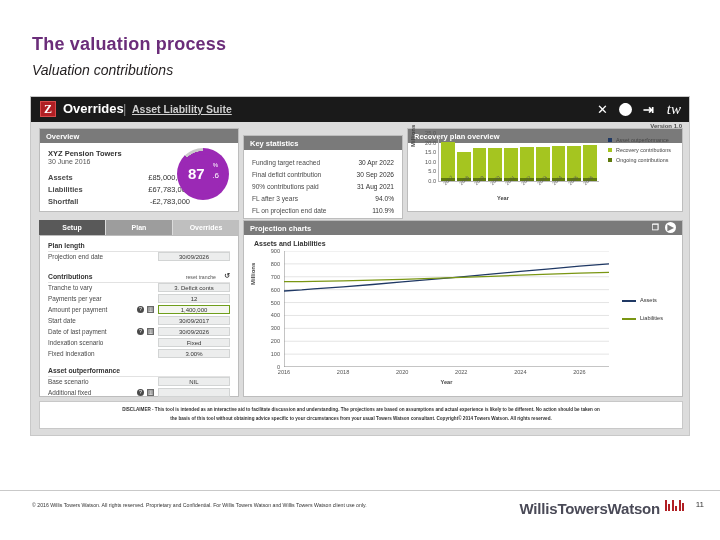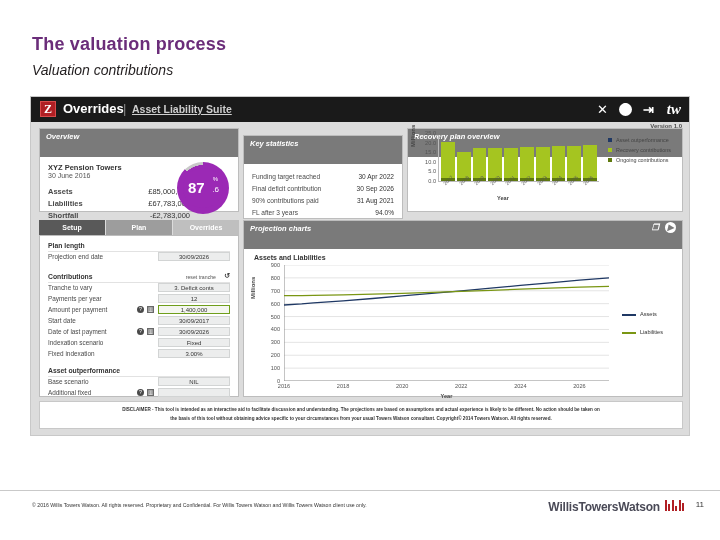--- a/index.html
+++ b/index.html
@@ -37,29 +37,29 @@
   .app-div{position:absolute;left:92px;top:4px;color:#8a8a8a;font-size:13px;}
   .app-suite{position:absolute;left:101px;top:6px;color:#cfcfcf;font-size:10.5px;font-weight:bold;text-decoration:underline;}
   .hdr-icons{position:absolute;right:8px;top:3px;height:19px;display:flex;align-items:center;gap:11px;}
   .hdr-icons span{display:inline-block;color:#ffffff;line-height:1;}
   .ico-expand{font-size:13px;}
   .ico-help{
     width:13px;height:13px;border-radius:50%;background:#ffffff;color:#1a1a1a;
     font-size:10px;font-weight:bold;text-align:center;line-height:13px;
   }
   .ico-exit{font-size:13px;font-weight:bold;}
-  .tw-logo{color:#b01f24;font-size:15px;font-style:italic;font-family:"Liberation Serif", serif;margin-left:2px;font-weight:bold;}
+  .tw-logo{color:#b01f24;font-size:15px;font-style:italic;font-family:"Liberation Serif", serif;margin-left:2px;}
   .version{
     position:absolute;right:7px;top:26px;font-size:6px;color:#4d4d4d;font-weight:bold;
   }
   
   .card{position:absolute;background:#ffffff;border:1px solid #bdbdbd;box-sizing:border-box;}
   .card-head{
-    height:28px;background:#7a7a7a;color:#ffffff;font-size:7.5px;font-weight:bold;
-    padding:3px 0 0 6px;box-sizing:border-box;position:relative;font-style:italic;
+    height:14px;background:#7a7a7a;color:#ffffff;font-size:7.5px;font-weight:bold;
+    padding:3px 0 0 6px;box-sizing:border-box;position:relative;
   }
   .card-body{position:relative;}
   
   #overview{left:8px;top:31px;width:200px;height:84px;}
   .ov-scheme{position:absolute;left:8px;top:6px;font-size:7.5px;font-weight:bold;color:#333;}
   .ov-date{position:absolute;left:8px;top:15px;font-size:7px;color:#555;}
   .ov-row{position:absolute;left:8px;font-size:7.5px;font-weight:bold;color:#4a4a4a;}
   .ov-val{position:absolute;left:74px;font-size:7.5px;color:#333;width:76px;text-align:right;}
   .donut{
     position:absolute;right:9px;top:5px;width:52px;height:52px;border-radius:50%;
@@ -155,21 +155,21 @@
   
   .disclaimer{
     position:absolute;left:8px;top:304px;width:644px;height:28px;
     background:#ffffff;border:1px solid #c8c8c8;box-sizing:border-box;
     padding:4px 6px;font-size:4.6px;color:#333;line-height:1.9;text-align:center;font-weight:bold;
   }
   
   .foot-rule{position:absolute;left:0;top:490px;width:720px;height:1px;background:#c9c9c9;}
   .foot-text{position:absolute;left:32px;top:502px;font-size:5.2px;color:#333;}
   .foot-brand{
-    position:absolute;right:60px;top:500px;font-size:12px;font-weight:bold;color:#4a4a57;
+    position:absolute;right:60px;top:500px;font-size:15px;font-weight:bold;color:#4a4a57;
     letter-spacing:-.2px;
   }
   .foot-bars{position:absolute;right:36px;top:500px;display:flex;gap:1.5px;align-items:flex-end;height:11px;}
   .foot-bars i{display:block;width:2px;background:#b01f24;}
   .foot-page{position:absolute;right:16px;top:500px;font-size:8px;color:#333;}
 </style>
 </head>
 <body>
 
 <div class="slide-title">The valuation process</div>

